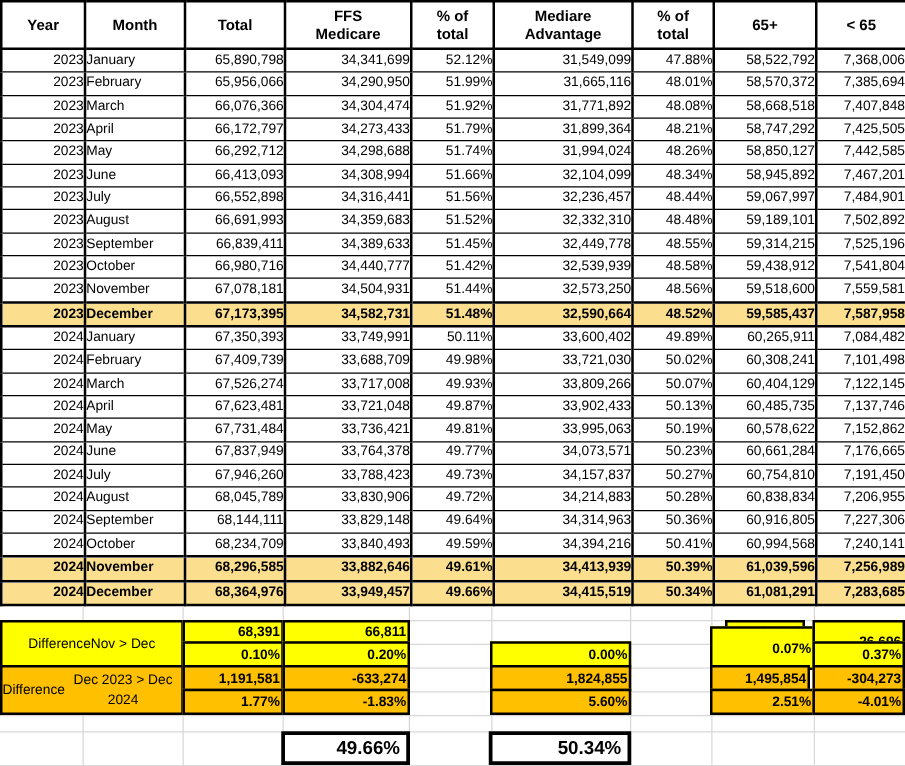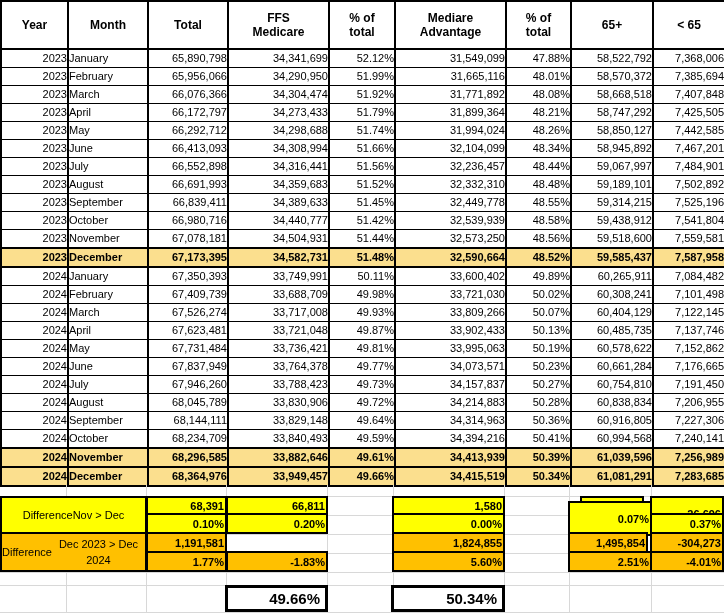--- a/index.html
+++ b/index.html
@@ -8,21 +8,21 @@
     font-family:"Liberation Sans", sans-serif; color:#000; overflow:hidden;
   }
   table.main {
     position:absolute; left:0; top:0; width:724px; height:485px;
     border-collapse:collapse; table-layout:fixed;
   }
   table.main th, table.main td {
     border:1px solid #000; border-left-width:2px; border-right-width:2px;
     padding:0; overflow:hidden; white-space:nowrap; line-height:1.05;
   }
-  table.main thead tr { height:48px;border-radius:10px; }
+  table.main thead tr { height:38px;border-radius:10px; }
   table.main thead th {
     border-top-width:2px; border-bottom-width:2px;
     font-weight:bold; font-size:12px; text-align:center; vertical-align:middle;
   }
   .hline { line-height:14px; }
   .hline:empty { display:none; }
   table.main tbody td { font-size:11px; height:17px; }
   td.num { text-align:right; padding-right:3px; }
   td.txt { text-align:left; padding-left:3px; }
   tr.hl td {
@@ -395,33 +395,33 @@
     <div class="gh" style="top:127px"></div>
 
     <div class="b-label y" style="left:0;top:11px;width:147px;height:38px">
       <div>Difference</div>
       <div>Nov &gt; Dec</div>
     </div>
     <div class="b-cell y" style="left:146px;top:11px;width:81px;height:19px">68,391</div>
     <div class="b-cell y" style="left:146px;top:28px;width:81px;height:21px">0.10%</div>
     <div class="b-cell y" style="left:226px;top:11px;width:102px;height:19px">66,811</div>
     <div class="b-cell y" style="left:226px;top:28px;width:102px;height:21px">0.20%</div>
-    <div class="b-cell y" style="left:392px;top:11px;width:113px;height:19px">1,580</div>
     <div class="b-cell y" style="left:392px;top:28px;width:113px;height:21px">0.00%</div>
     <div class="b-cell y" style="left:580px;top:11px;width:64px;height:19px">41,695</div>
     <div class="b-cell y" style="left:568px;top:16px;width:84px;height:35px">0.07%</div>
     <div class="b-cell y" style="left:650px;top:11px;width:74px;height:35px">26,696</div>
     <div class="b-cell y" style="left:650px;top:28px;width:74px;height:21px">0.37%</div>
 
     <div class="b-label o" style="left:0;top:47px;width:147px;height:40px">
       <div>Difference</div>
       <div>Dec 2023 &gt; Dec 2024</div>
     </div>
     <div class="b-cell o" style="left:146px;top:47px;width:81px;height:21px">1,191,581</div>
     <div class="b-cell o" style="left:146px;top:66px;width:81px;height:21px">1.77%</div>
+    <div class="b-cell o" style="left:226px;top:47px;width:102px;height:21px">-633,274</div>
     <div class="b-cell o" style="left:226px;top:66px;width:102px;height:21px">-1.83%</div>
     <div class="b-cell o" style="left:392px;top:47px;width:113px;height:21px">1,824,855</div>
     <div class="b-cell o" style="left:392px;top:66px;width:113px;height:21px">5.60%</div>
     <div class="b-cell o" style="left:568px;top:47px;width:80px;height:21px">1,495,854</div>
     <div class="b-cell o" style="left:568px;top:66px;width:84px;height:21px">2.51%</div>
     <div class="b-cell o" style="left:650px;top:47px;width:74px;height:21px">-304,273</div>
     <div class="b-cell o" style="left:650px;top:66px;width:74px;height:21px">-4.01%</div>
 
     <div class="big-box" style="left:225px;top:100px;width:103px;height:27px">49.66%</div>
     <div class="big-box" style="left:391px;top:100px;width:114px;height:27px">50.34%</div>

